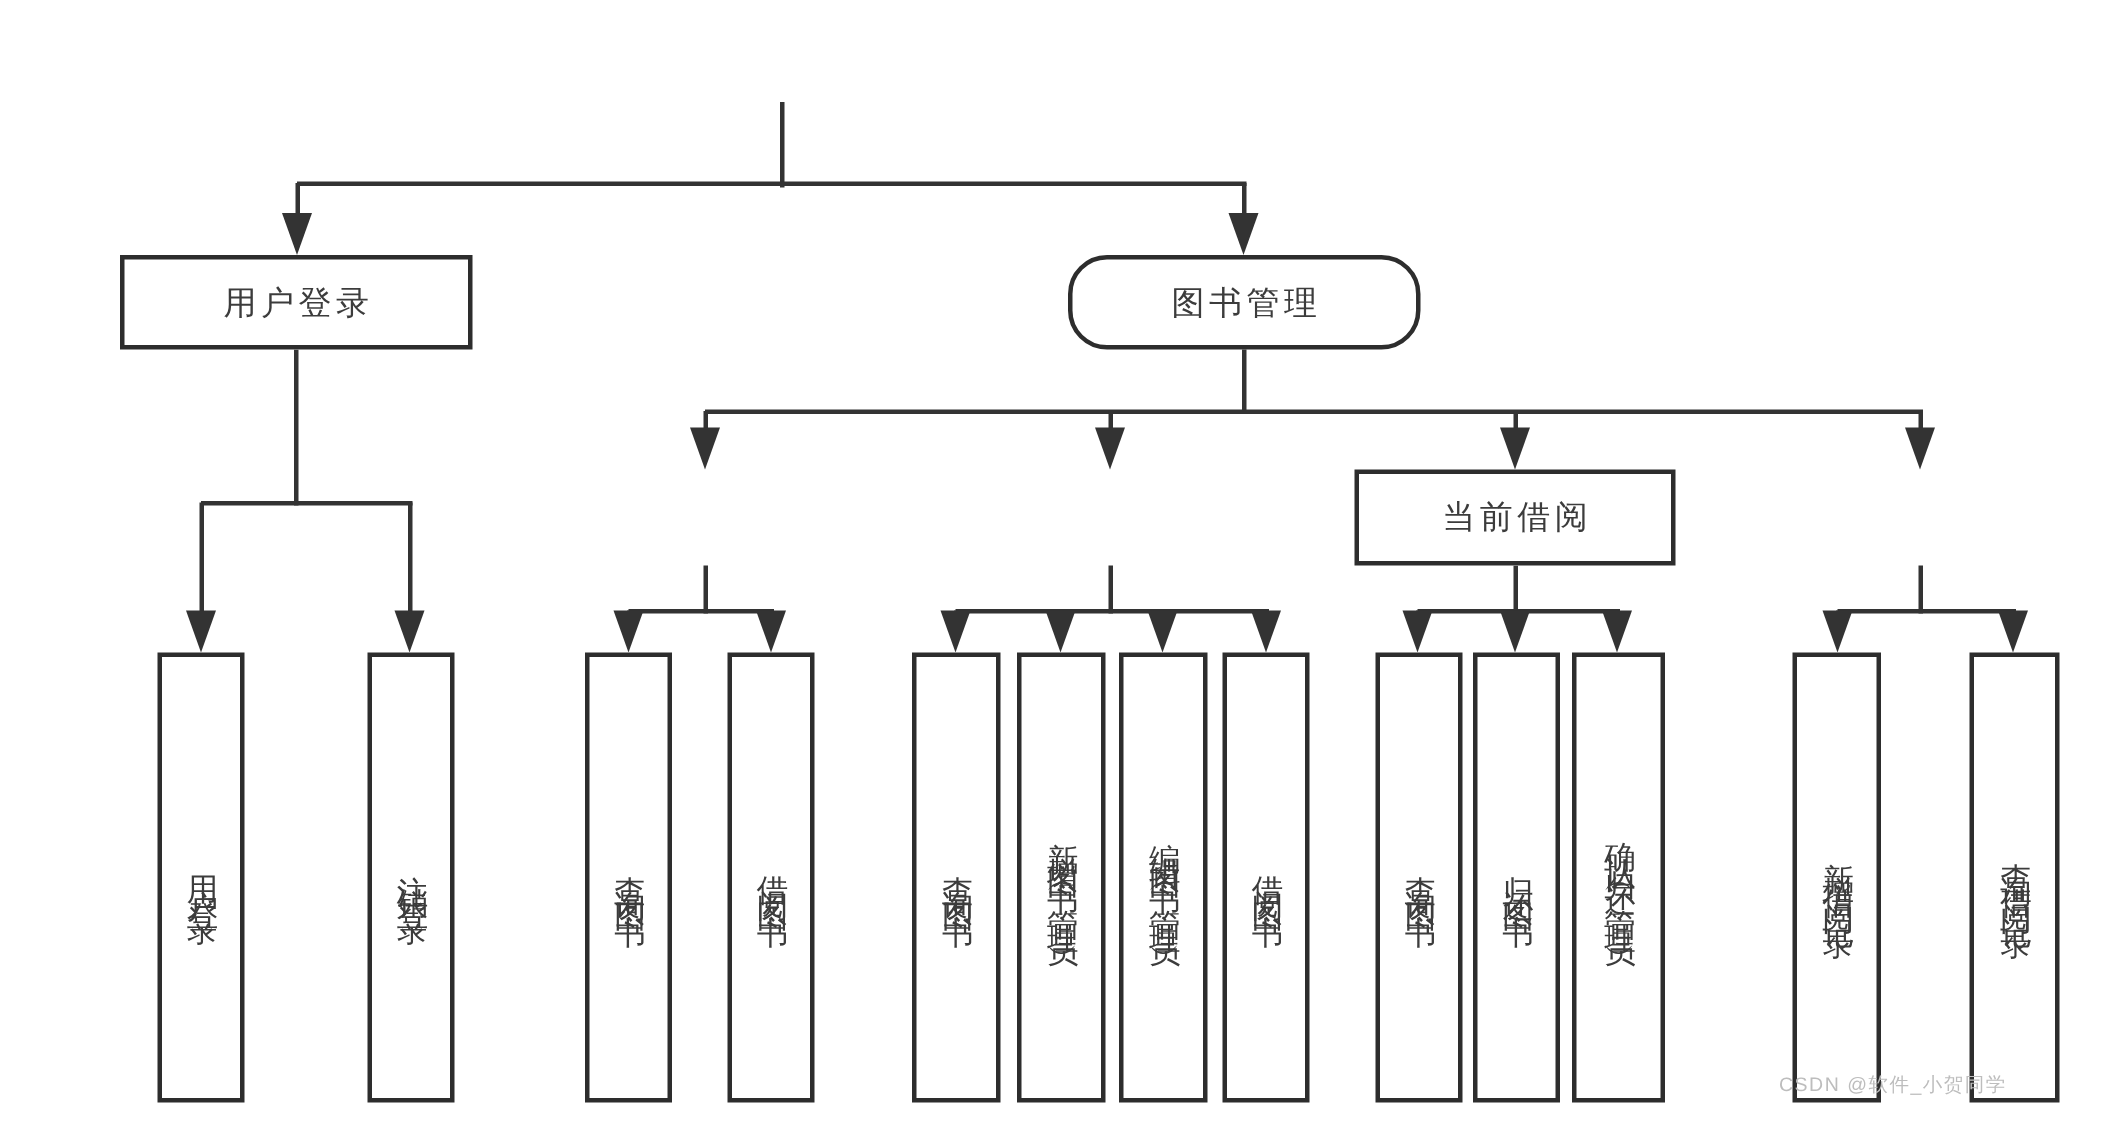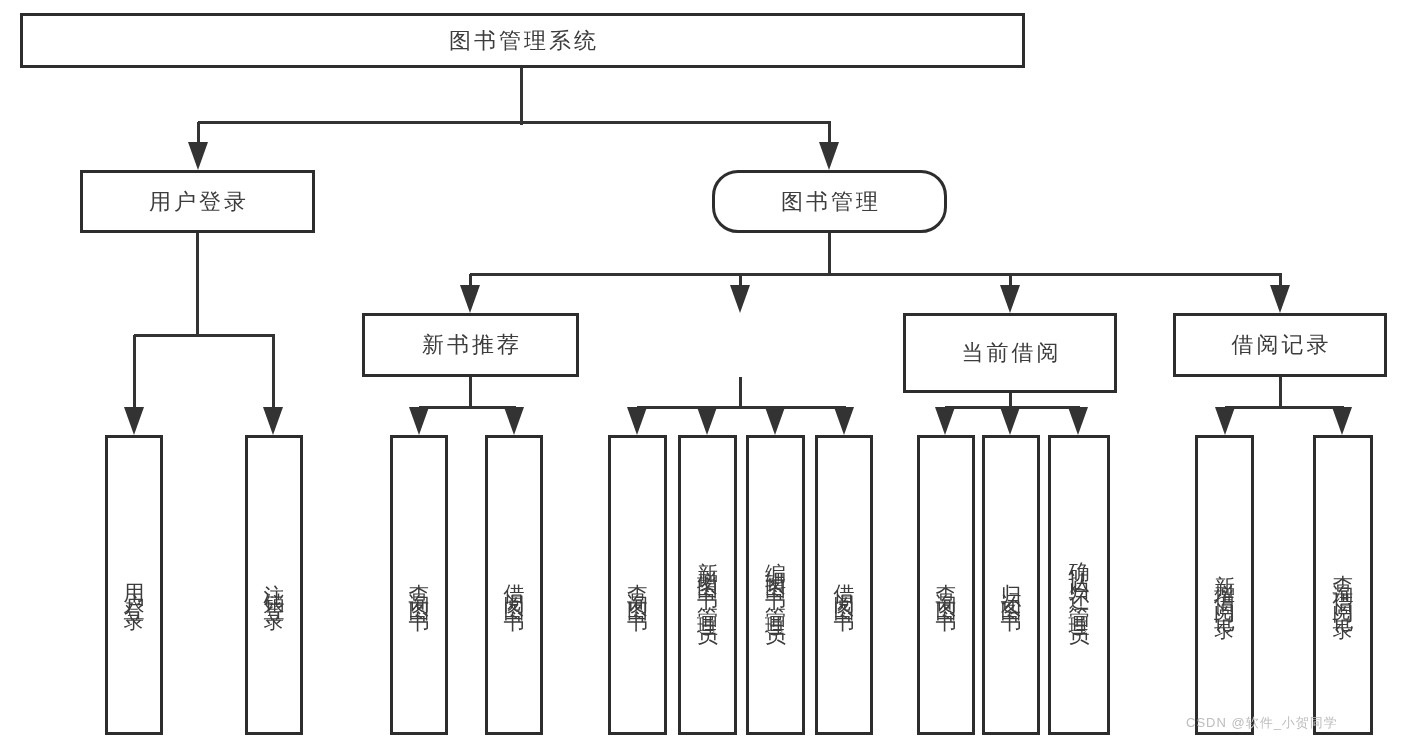--- a/index.html
+++ b/index.html
@@ -106,37 +106,28 @@
     <div class="cline" style="left: 943.5px; top: 407px; width: 3px; height: 4px;"></div>
     <div class="ahead" style="left: 935px; top: 407px;"></div>
     <div class="cline" style="left: 1008.5px; top: 407px; width: 3px; height: 4px;"></div>
     <div class="ahead" style="left: 1000px; top: 407px;"></div>
     <div class="cline" style="left: 1076.5px; top: 407px; width: 3px; height: 4px;"></div>
     <div class="ahead" style="left: 1068px; top: 407px;"></div>
     <div class="cline" style="left: 1223.5px; top: 407px; width: 3px; height: 4px;"></div>
     <div class="ahead" style="left: 1215px; top: 407px;"></div>
     <div class="cline" style="left: 1340.5px; top: 407px; width: 3px; height: 4px;"></div>
     <div class="ahead" style="left: 1332px; top: 407px;"></div>
-    <div class="node" style="left: 20px; top: 13px; width: 1005px; height: 55px;">
-      <span class="lbl">图书管理系统</span>
-    </div>
     <div class="node" style="left: 80px; top: 170px; width: 235px; height: 63px;">
       <span class="lbl">用户登录</span>
     </div>
     <div class="node" style="left: 712px; top: 170px; width: 235px; height: 63px; border-radius: 26px;">
       <span class="lbl">图书管理</span>
     </div>
-    <div class="node" style="left: 362px; top: 313px; width: 217px; height: 64px;">
-      <span class="lbl">新书推荐</span>
-    </div>
-    <div class="node" style="left: 903px; top: 313px; width: 214px; height: 80px;">
+    <div class="node" style="left: 903px; top: 313px; width: 214px; height: 64px;">
       <span class="lbl">当前借阅</span>
-    </div>
-    <div class="node" style="left: 1173px; top: 313px; width: 214px; height: 64px;">
-      <span class="lbl">借阅记录</span>
     </div>
     <div class="node vert" style="left: 105px; top: 435px; width: 58px; height: 300px;">
       <span class="lbl">用户登录</span>
     </div>
     <div class="node vert" style="left: 245px; top: 435px; width: 58px; height: 300px;">
       <span class="lbl">注销登录</span>
     </div>
     <div class="node vert" style="left: 390px; top: 435px; width: 58px; height: 300px;">
       <span class="lbl">查询图书</span>
     </div>

